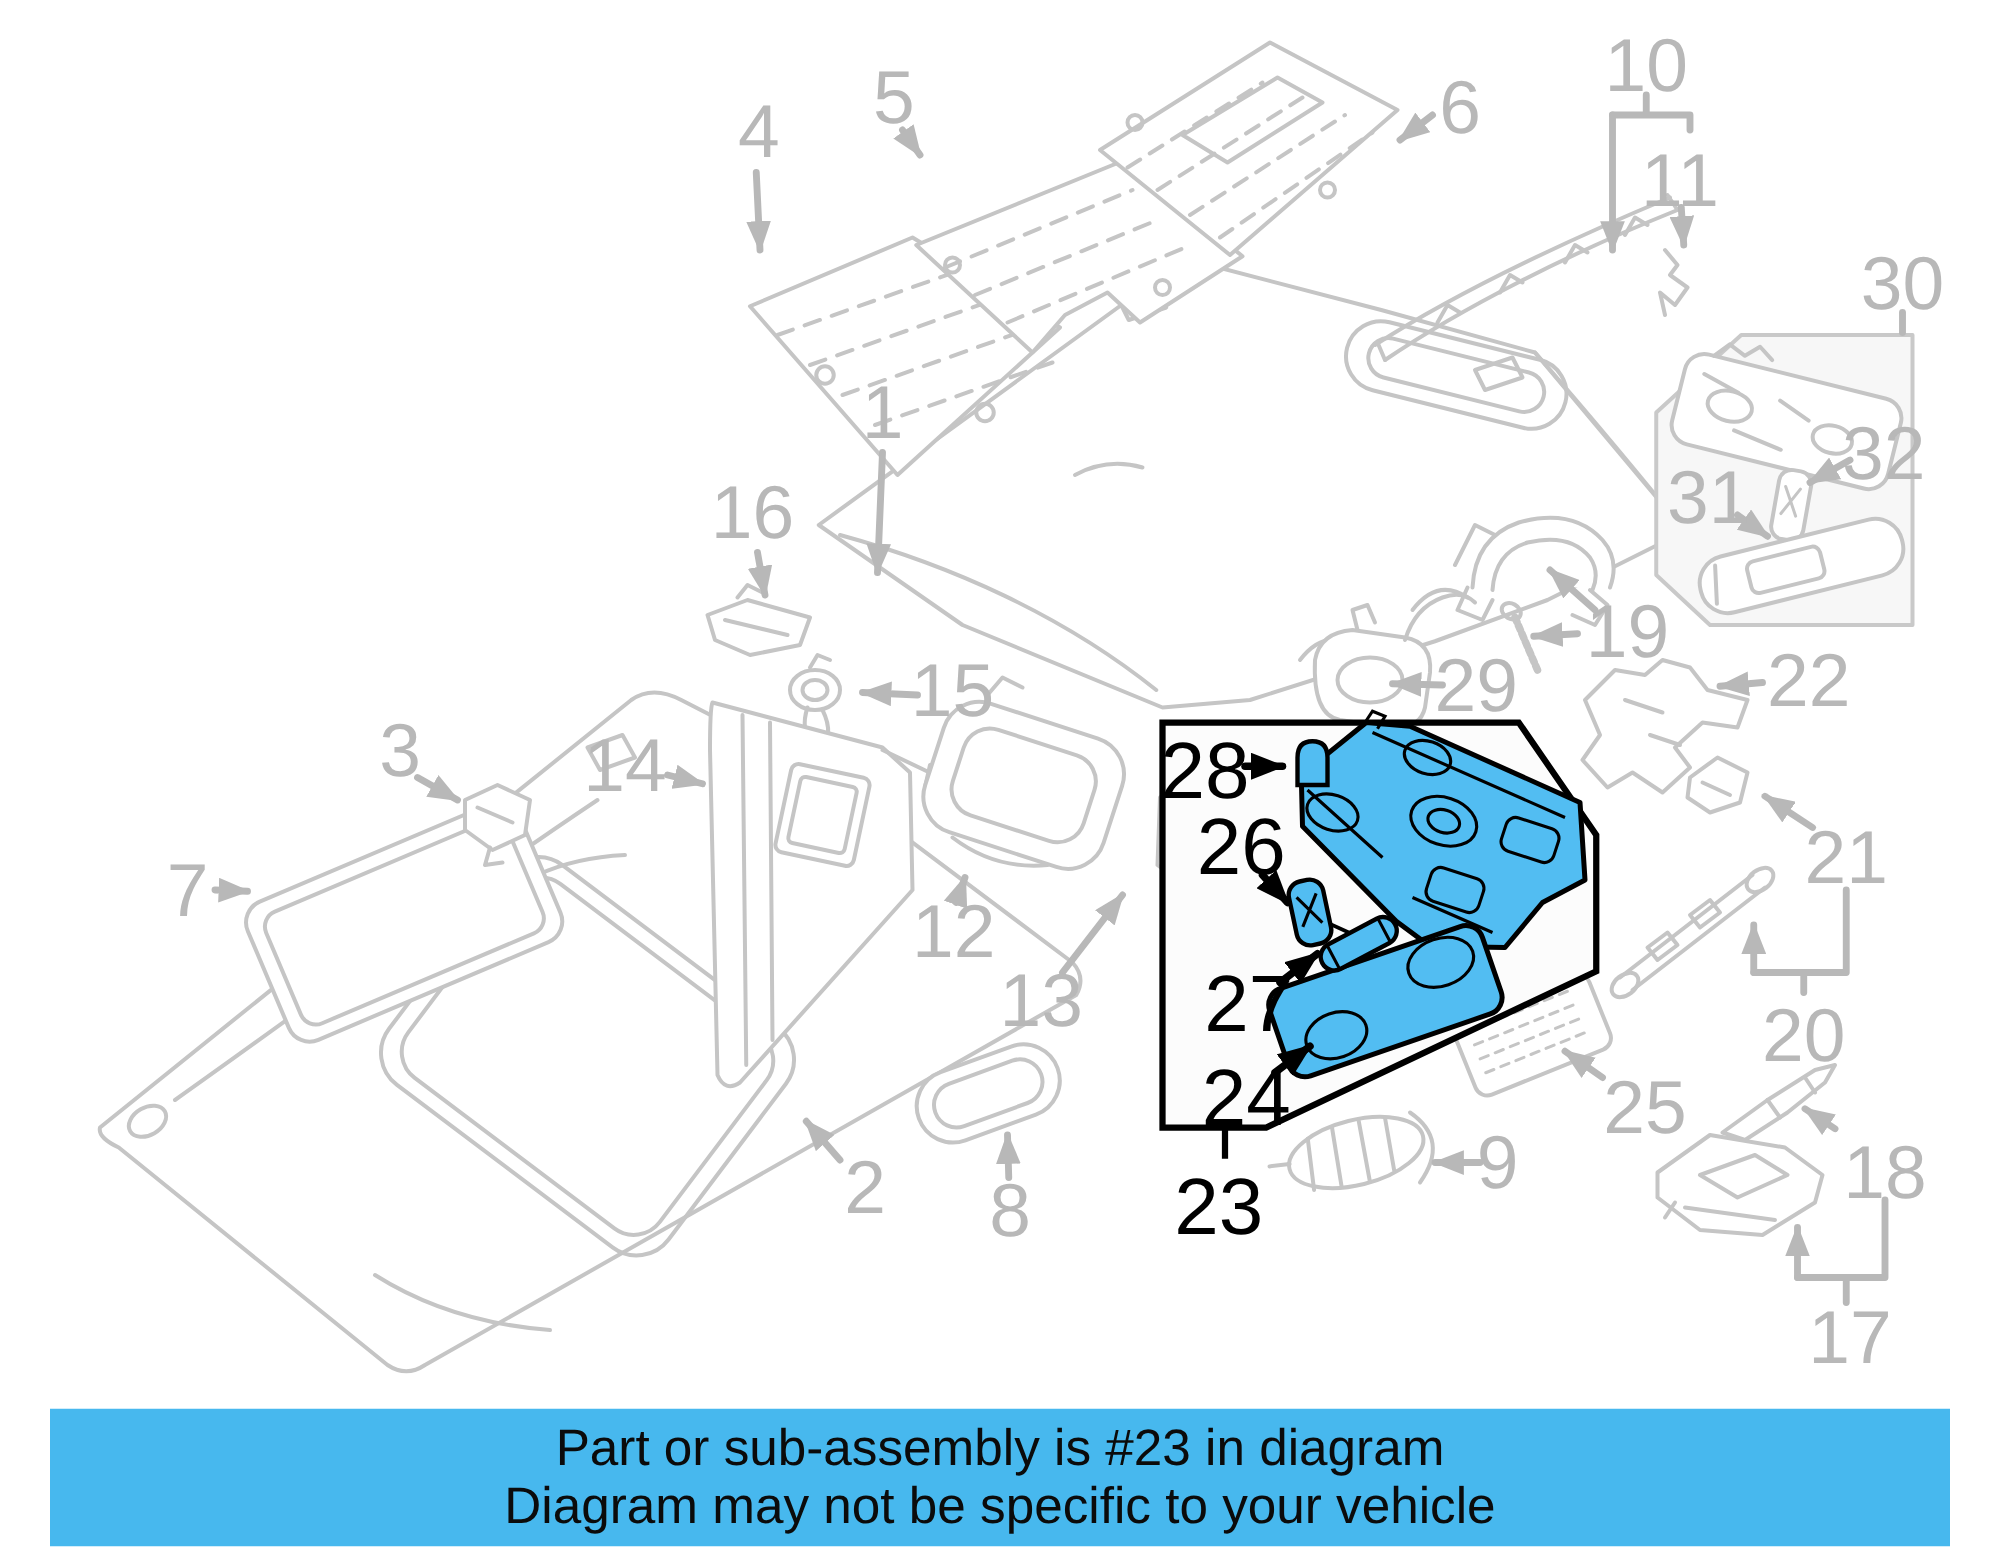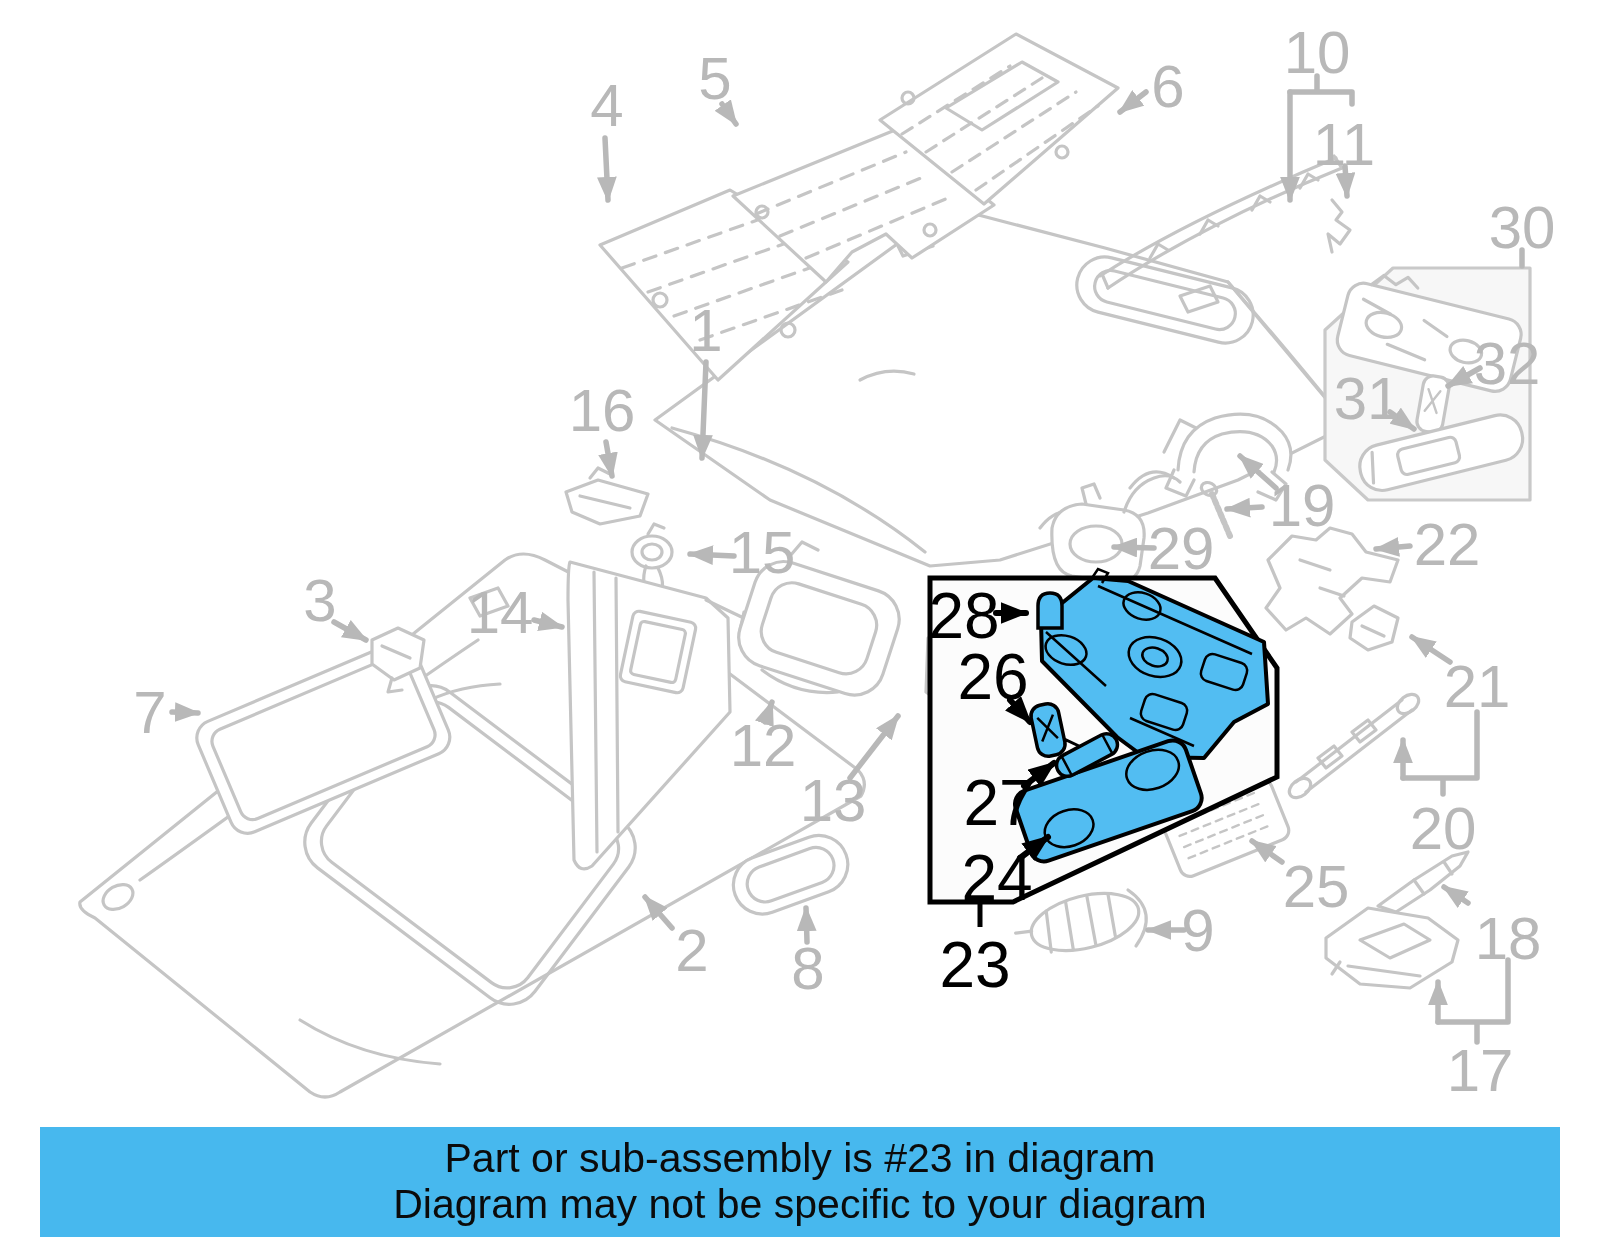--- a/index.html
+++ b/index.html
@@ -334,16 +334,16 @@
         <text x="975" y="965" fill="#000000" font-size="64" text-anchor="middle" dominant-baseline="central" class="lbl">23</text>
         <text x="997" y="878" fill="#000000" font-size="64" text-anchor="middle" dominant-baseline="central" class="lbl">24</text>
         <text x="993" y="677" fill="#000000" font-size="64" text-anchor="middle" dominant-baseline="central" class="lbl">26</text>
         <text x="999" y="803" fill="#000000" font-size="64" text-anchor="middle" dominant-baseline="central" class="lbl">27</text>
         <text x="964" y="616" fill="#000000" font-size="64" text-anchor="middle" dominant-baseline="central" class="lbl">28</text>
       </g>
 </svg>
 
 <div id="banner" style="background: rgb(71, 184, 238); color: rgb(11, 11, 11);">
   <div>Part or sub-assembly is #23 in diagram</div>
-  <div>Diagram may not be specific to your diagram</div>
+  <div>Diagram may not be specific to your vehicle</div>
 </div>
 
 </div>
 
 </body></html>

